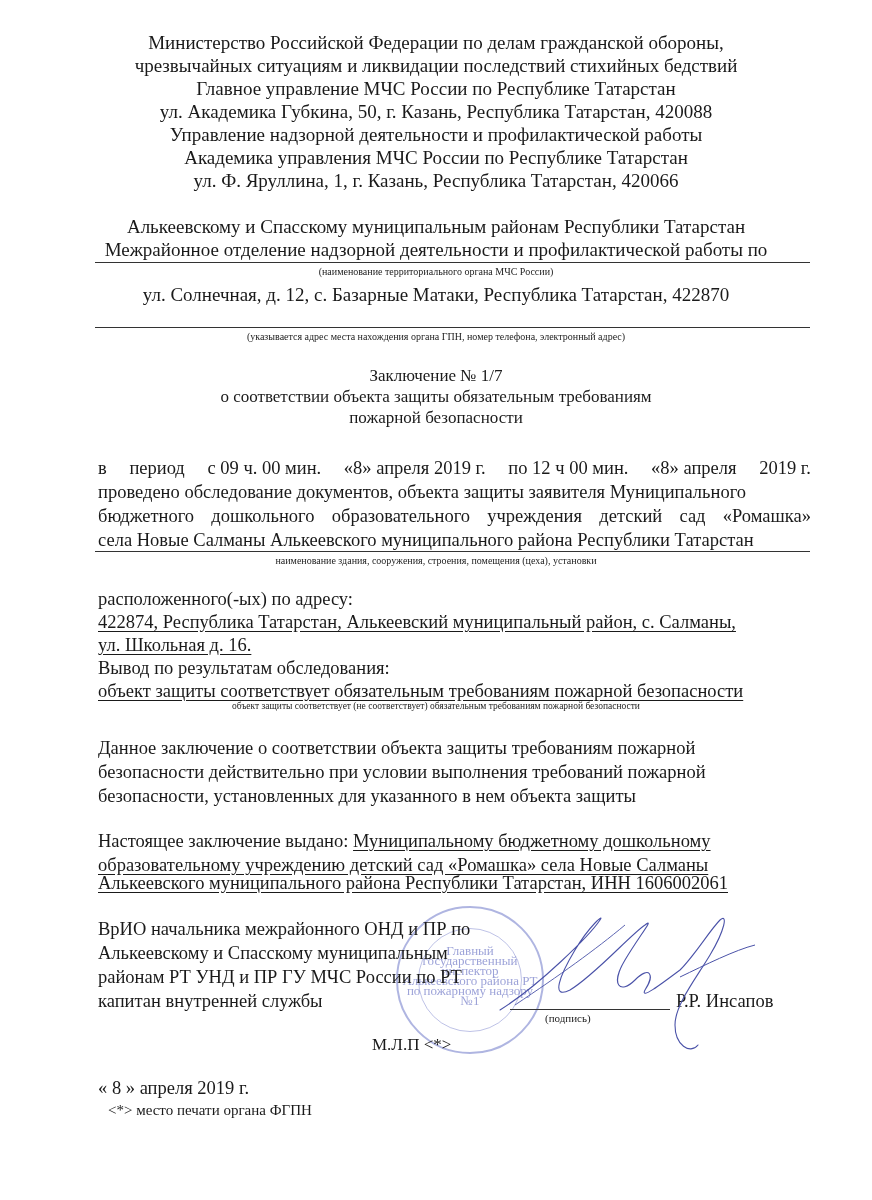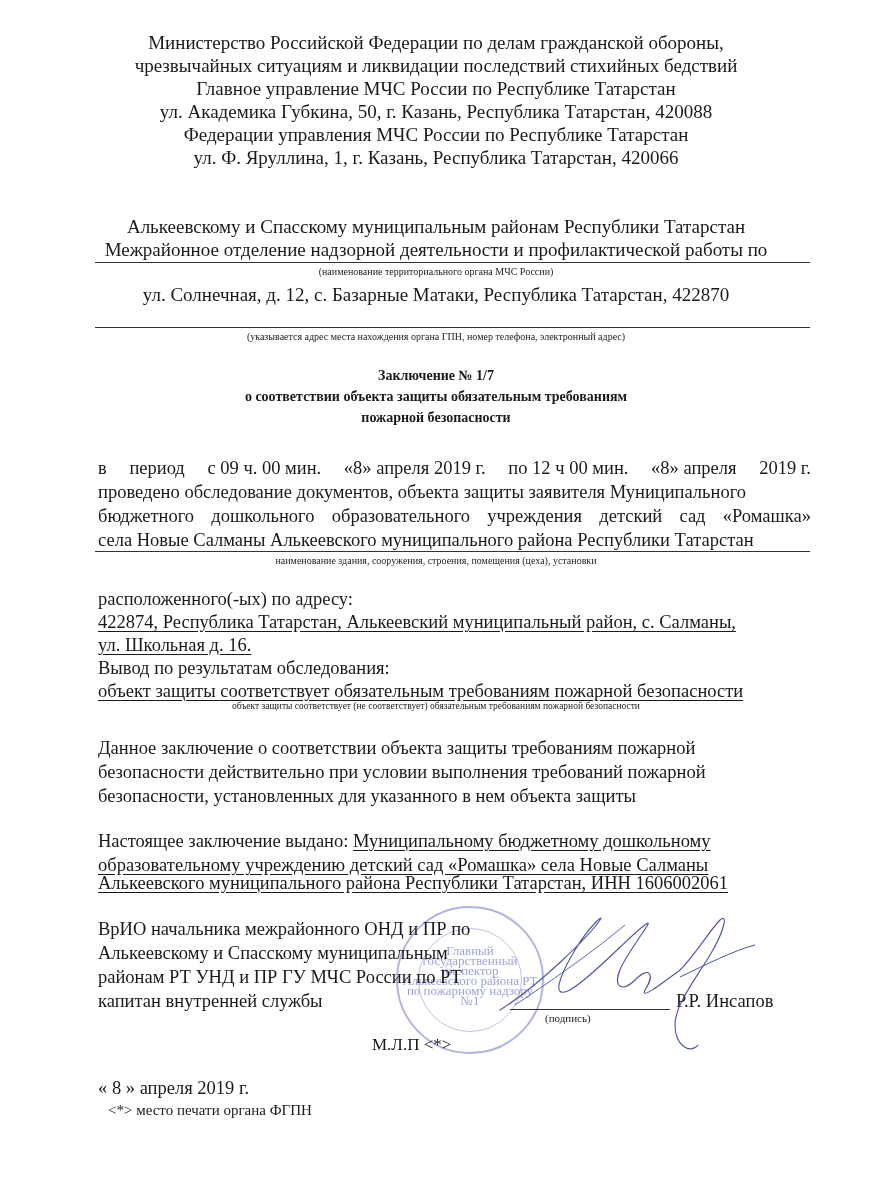--- a/index.html
+++ b/index.html
@@ -4,41 +4,42 @@
 <style>
   html, body { margin: 0; padding: 0; background: #ffffff; }
   body { width: 872px; height: 1200px; position: relative; overflow: hidden;
          font-family: "Liberation Serif", "DejaVu Serif", serif; color: #1a1a1a; }
   .abs { position: absolute; }
   .center { left: 0; width: 872px; text-align: center; }
   .hdr { font-size: 19px; line-height: 23px; }
   .hdr .ln { display: block; white-space: nowrap; }
   .rule { position: absolute; height: 0; border-top: 1.2px solid #333; }
   .caption { font-size: 10px; line-height: 12px; color: #222; white-space: nowrap; }
-  .title { font-weight: bold; font-size: 14px; line-height: 21px; }
+  .title { font-weight: normal; font-size: 17px; line-height: 21px; }
   .title .ln { display: block; }
   .body-line { position: absolute; left: 98px; font-size: 18.5px; line-height: 22px; white-space: nowrap; }
   .just { display: flex; justify-content: space-between; width: 713px; }
   .u { text-decoration: underline; text-underline-offset: 3px; }
   .seal { position: absolute; left: 396px; top: 906px; width: 148px; height: 148px; border-radius: 50%;
           border: 2.5px solid rgba(110,120,200,0.55); box-sizing: border-box; }
   .seal .inner { position: absolute; left: 20px; top: 20px; width: 104px; height: 104px; border-radius: 50%;
           border: 1.5px solid rgba(110,120,200,0.45); box-sizing: border-box; }
   .seal .txt { position: absolute; left: 0; width: 100%; text-align: center; font-family: Liberation Serif, serif;
           font-size: 13px; line-height: 10px; color: rgba(90,100,190,0.6); }
 </style>
 </head>
 <body>
 
 <div class="abs center hdr" style="top:31px;">
   <span class="ln">Министерство Российской Федерации по делам гражданской обороны,</span>
   <span class="ln">чрезвычайных ситуациям и ликвидации последствий стихийных бедствий</span>
   <span class="ln">Главное управление МЧС России по Республике Татарстан</span>
   <span class="ln">ул. Академика Губкина, 50, г. Казань, Республика Татарстан, 420088</span>
-  <span class="ln">Федерации управления  МЧС  России по Республике Татарстан</span>
+  <span class="ln">Управление надзорной деятельности  и профилактической работы</span>
+  <span class="ln">Академика управления  МЧС  России по Республике Татарстан</span>
   <span class="ln">ул. Ф. Яруллина, 1, г. Казань, Республика Татарстан, 420066</span>
 </div>
 
 <div class="abs center hdr" style="top:215px;">
   <span class="ln">Алькеевскому и Спасскому муниципальным районам Республики Татарстан</span>
   <span class="ln">Межрайонное отделение надзорной деятельности и профилактической работы по</span>
 </div>
 <div class="rule" style="left:95px; width:715px; top:262px;"></div>
 <div class="abs center caption" style="top:266px;">(наименование территориального органа МЧС России)</div>
 

